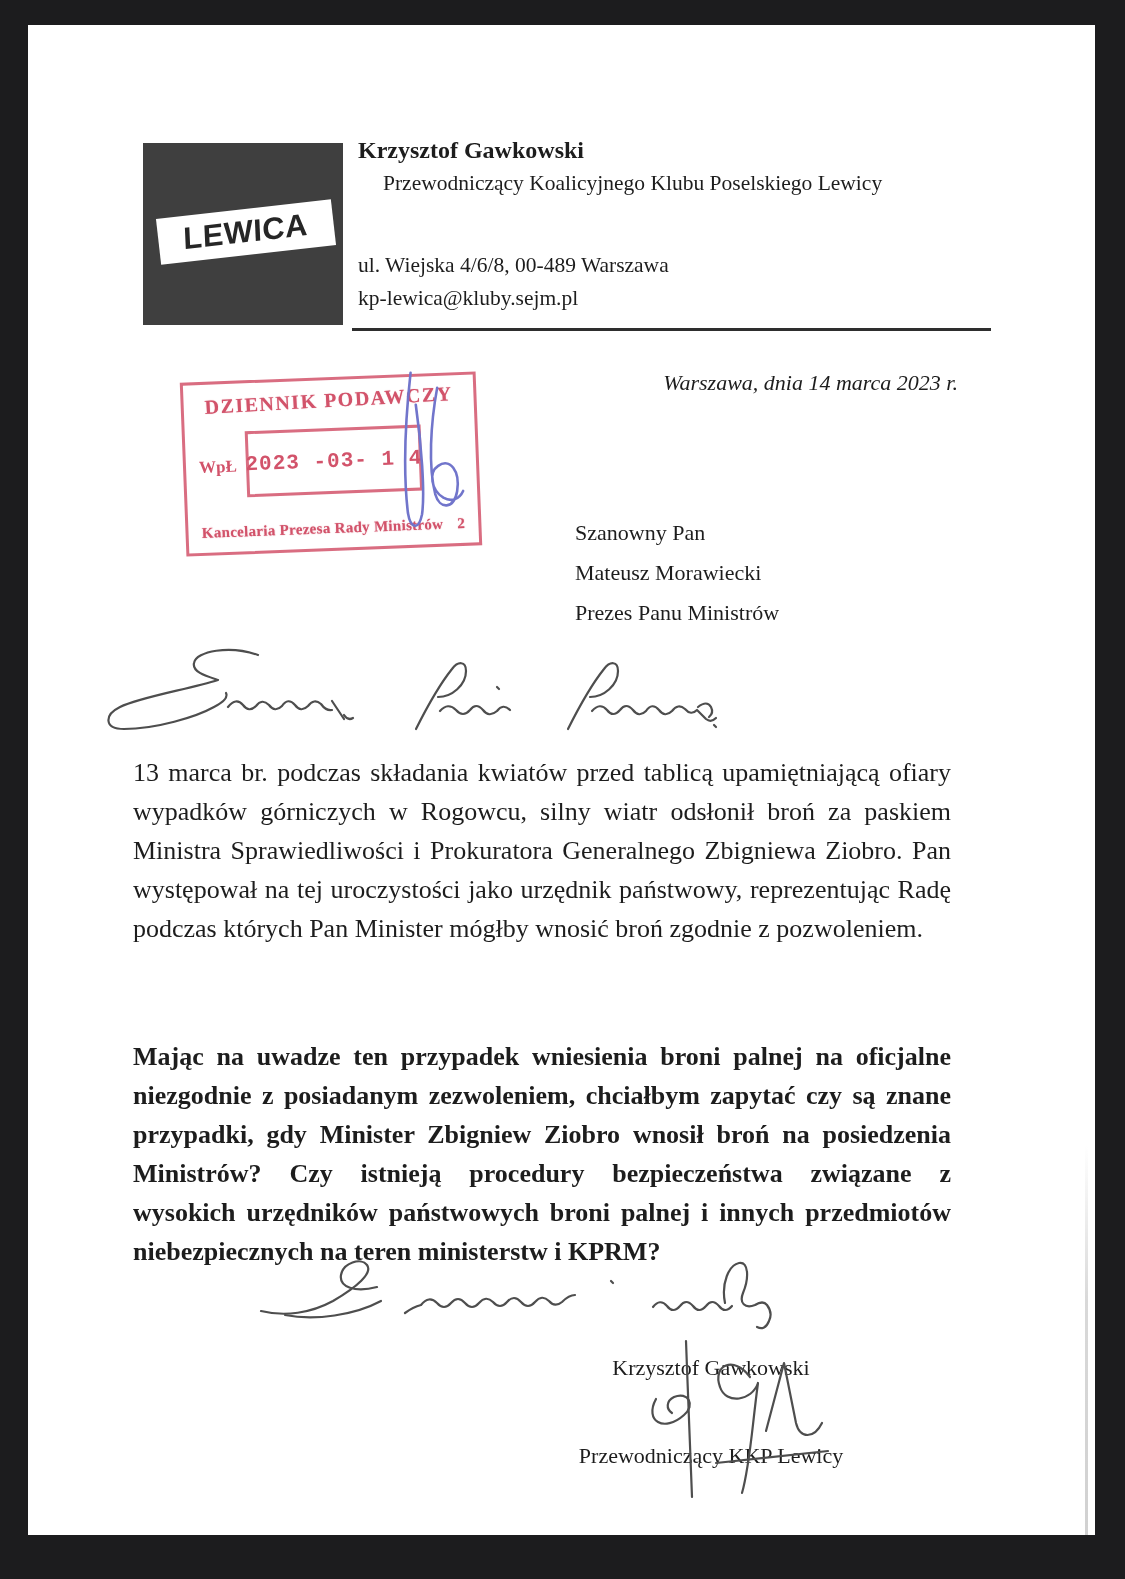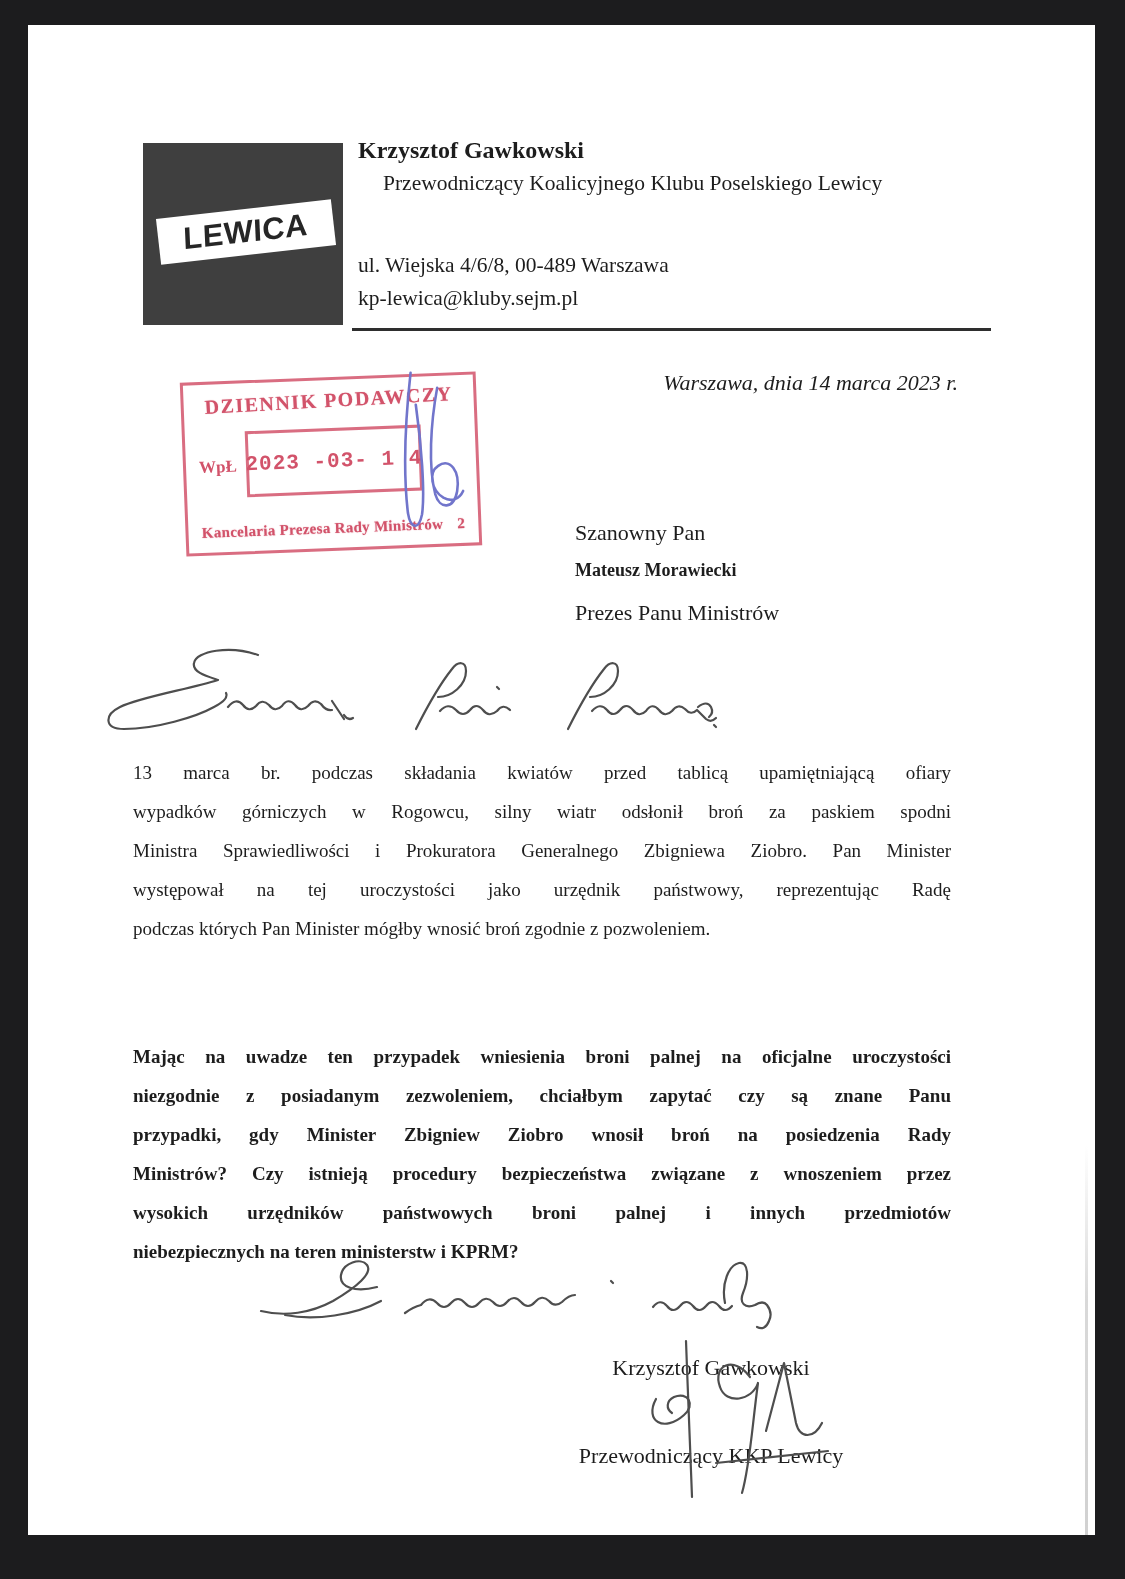--- a/index.html
+++ b/index.html
@@ -69,32 +69,32 @@
   .stamp-office{
     position:absolute;left:0;bottom:11px;width:100%;text-align:center;
     font-weight:700;font-size:15px;letter-spacing:.3px;
     text-shadow:0 0 1.2px rgba(208,74,99,.6);
   }
   .stamp-office .num{margin-left:14px;}
   .stamp-pen{position:absolute;left:192px;top:-14px;width:100px;height:190px;overflow:visible;}
 
   
   .rcpt-1{left:547px;top:495px;font-size:22px;}
-  .rcpt-2{left:547px;top:535px;font-size:18px;font-weight:700;text-align:right;}
+  .rcpt-2{left:547px;top:535px;font-size:22px;font-weight:400;text-align:right;}
   .rcpt-3{left:547px;top:575px;font-size:22px;}
 
   
   .hand path{fill:none;stroke:#4e4e4e;stroke-width:2.2;stroke-linecap:round;stroke-linejoin:round;}
   .pen path{fill:none;stroke:#6a6ec9;stroke-width:2.6;stroke-linecap:round;stroke-linejoin:round;}
   .greeting{left:72px;top:620px;width:720px;height:110px;}
   .closing{left:227px;top:1218px;width:545px;height:100px;}
   .sig-hand{left:572px;top:1310px;width:230px;height:175px;}
 
   
-  .para{left:105px;width:818px;font-size:19px;}
+  .para{left:105px;width:818px;font-size:26px;}
   .p1{top:728px;}
   .p2{top:1012px;}
   .p2 .body-line{font-weight:700;}
   .body-line{
     display:block;height:39px;line-height:39px;overflow:hidden;
     text-align:justify;text-align-last:justify;
   }
   .body-line.last{text-align-last:left;font-family:Liberation Serif, serif;}
 
   

